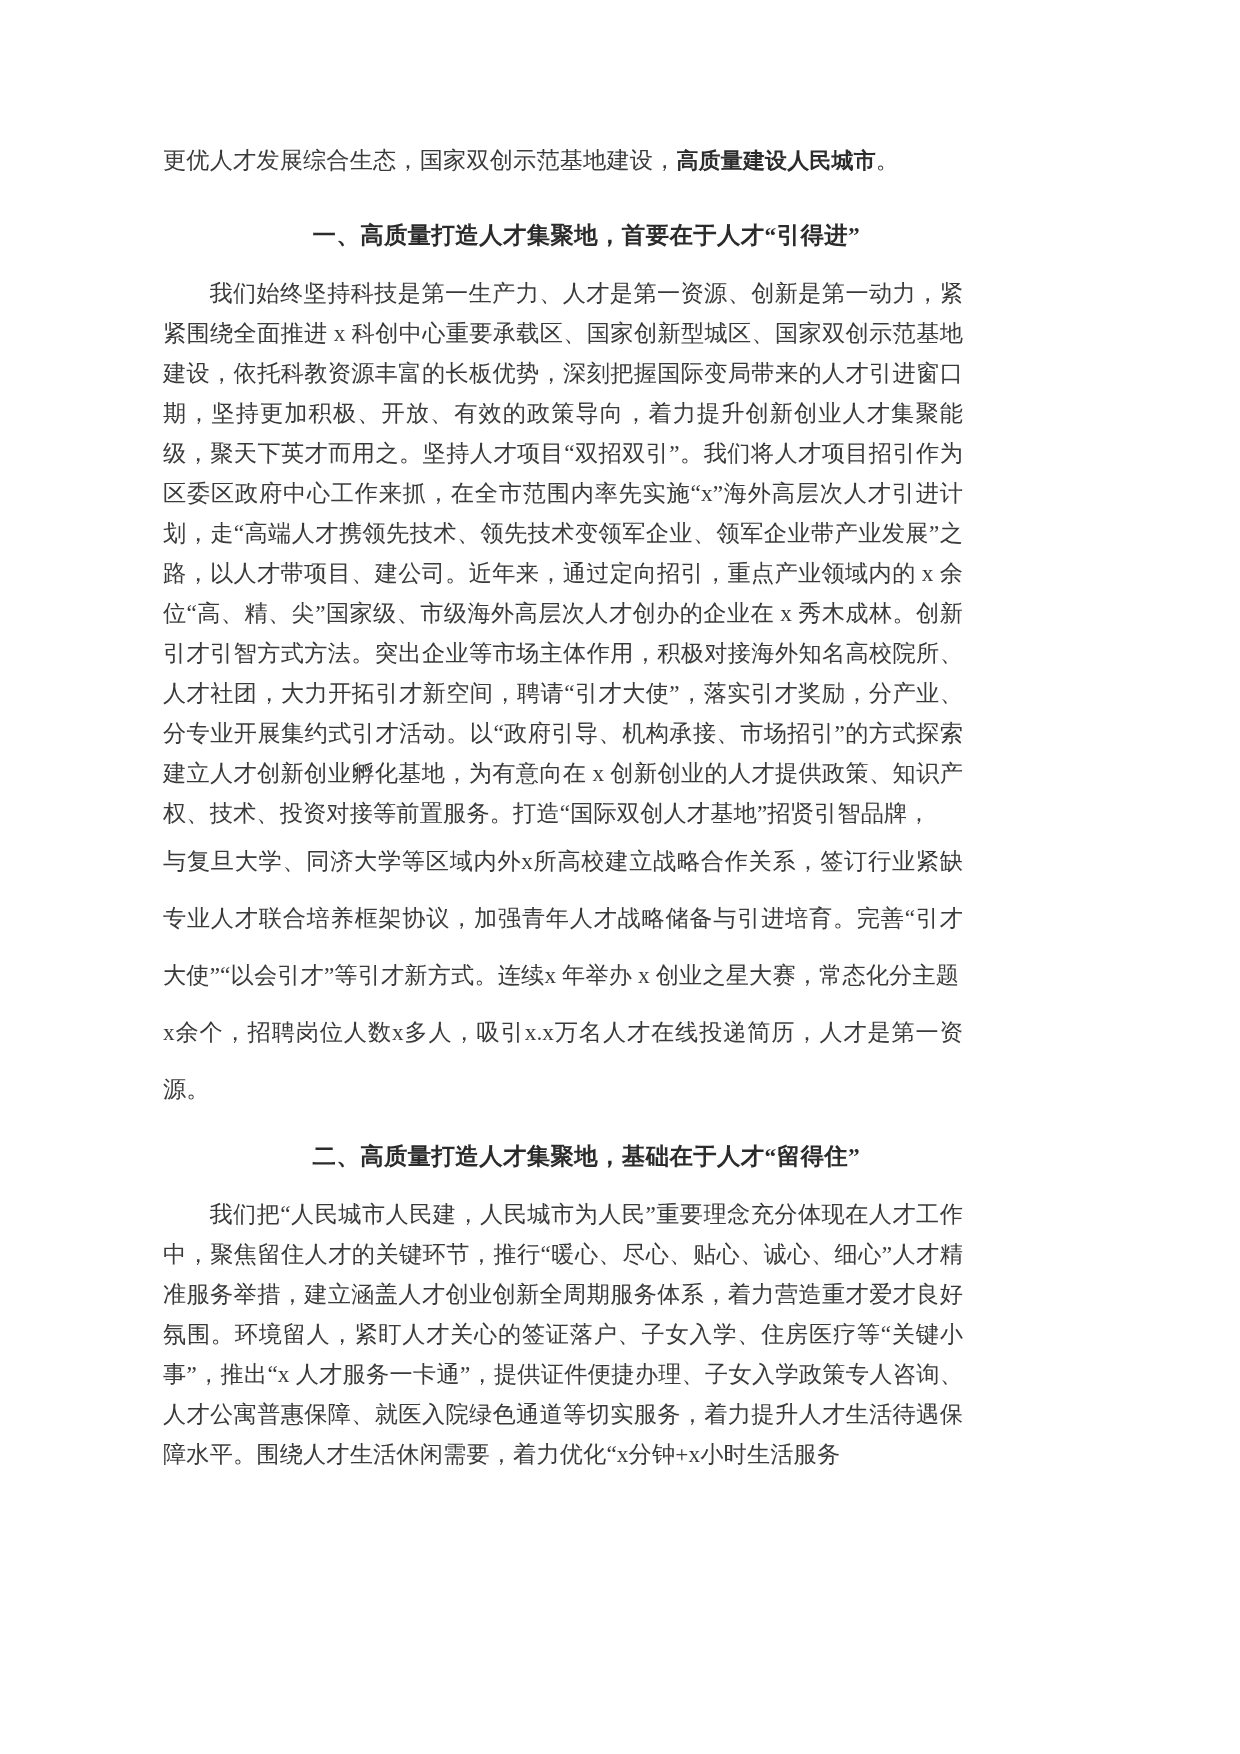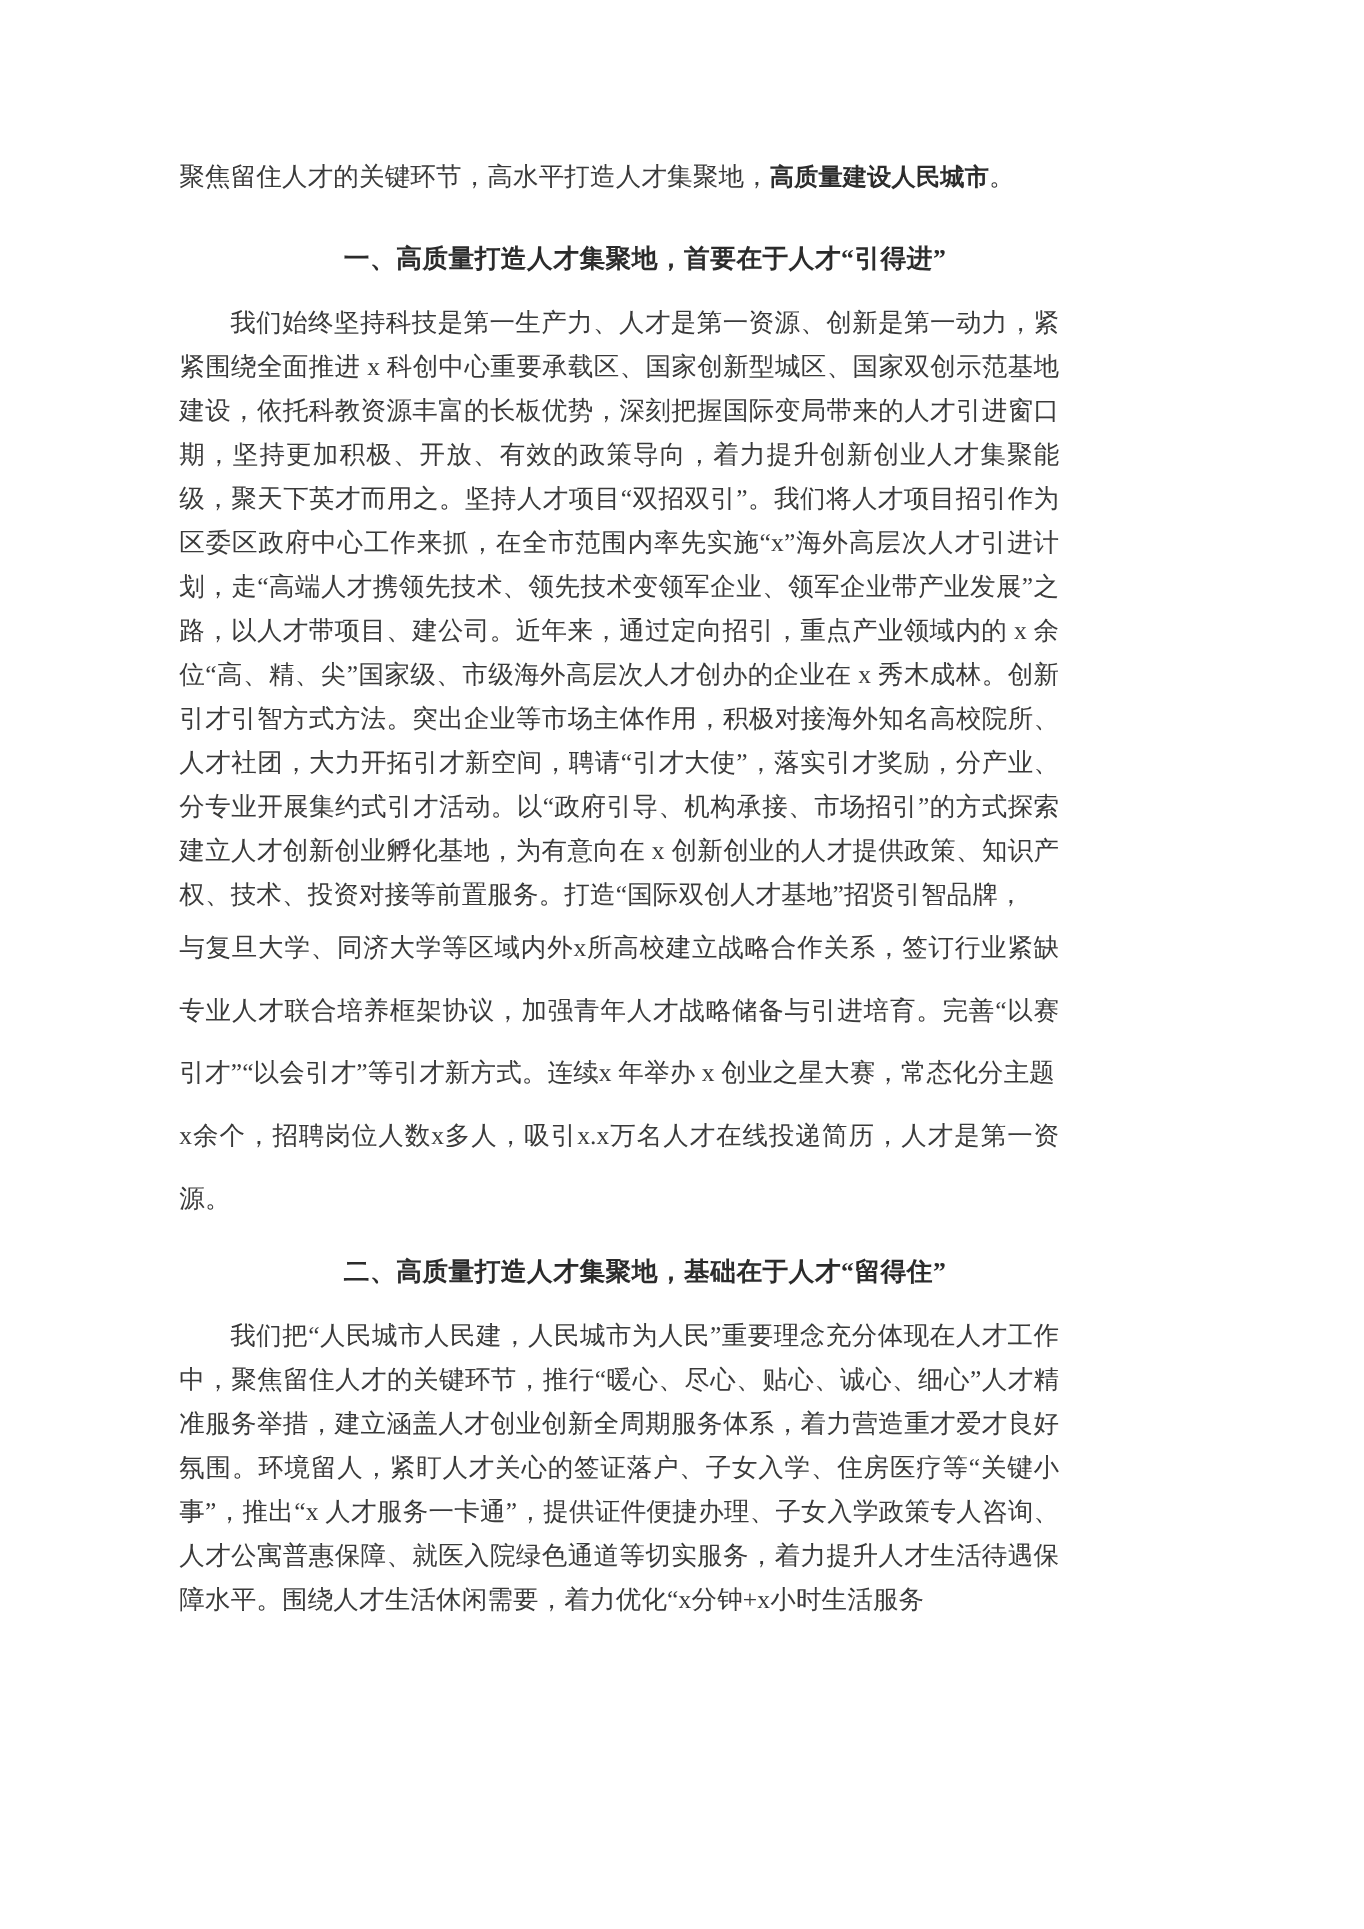--- a/index.html
+++ b/index.html
@@ -69,31 +69,31 @@
   .gap-sm { height: 18px; }
   .gap-md { height: 26px; }
 </style>
 </head>
 <body>
 
 <div class="page">
   <div class="content">
 
 
-    <p class="para loose noindent"><span>聚焦留住人才的关键环节，高水平打造人才集聚地，</span><span class="bold-inline">高质量建设人民城市</span><span>。</span></p>
+    <p class="para loose noindent"><span>更优人才发展综合生态，国家双创示范基地建设，</span><span class="bold-inline">高质量建设人民城市</span><span>。</span></p>
 
     <div class="gap-md"></div>
 
     <h2 class="heading">一、高质量打造人才集聚地，首要在于人才“引得进”</h2>
 
     <div class="gap-sm"></div>
 
     <p class="para">我们始终坚持科技是第一生产力、人才是第一资源、创新是第一动力，紧紧围绕全面推进 x 科创中心重要承载区、国家创新型城区、国家双创示范基地建设，依托科教资源丰富的长板优势，深刻把握国际变局带来的人才引进窗口期，坚持更加积极、开放、有效的政策导向，着力提升创新创业人才集聚能级，聚天下英才而用之。坚持人才项目“双招双引”。我们将人才项目招引作为区委区政府中心工作来抓，在全市范围内率先实施“x”海外高层次人才引进计划，走“高端人才携领先技术、领先技术变领军企业、领军企业带产业发展”之路，以人才带项目、建公司。近年来，通过定向招引，重点产业领域内的 x 余位“高、精、尖”国家级、市级海外高层次人才创办的企业在 x 秀木成林。创新引才引智方式方法。突出企业等市场主体作用，积极对接海外知名高校院所、人才社团，大力开拓引才新空间，聘请“引才大使”，落实引才奖励，分产业、分专业开展集约式引才活动。以“政府引导、机构承接、市场招引”的方式探索建立人才创新创业孵化基地，为有意向在 x 创新创业的人才提供政策、知识产权、技术、投资对接等前置服务。打造“国际双创人才基地”招贤引智品牌，</p>
 
-    <p class="para loose noindent">与复旦大学、同济大学等区域内外x所高校建立战略合作关系，签订行业紧缺专业人才联合培养框架协议，加强青年人才战略储备与引进培育。完善“以赛引才”“以会引才”等引才新方式。连续x 年举办 x 创业之星大赛，常态化分主题</p>
+    <p class="para loose noindent">与复旦大学、同济大学等区域内外x所高校建立战略合作关系，签订行业紧缺专业人才联合培养框架协议，加强青年人才战略储备与引进培育。完善“引才大使”“以会引才”等引才新方式。连续x 年举办 x 创业之星大赛，常态化分主题</p>
 
 
     <p class="para loose noindent">x余个，招聘岗位人数x多人，吸引x.x万名人才在线投递简历，人才是第一资源。</p>
 
     <div class="gap-sm"></div>
 
     <h2 class="heading">二、高质量打造人才集聚地，基础在于人才“留得住”</h2>
 
     <div class="gap-sm"></div>
 

